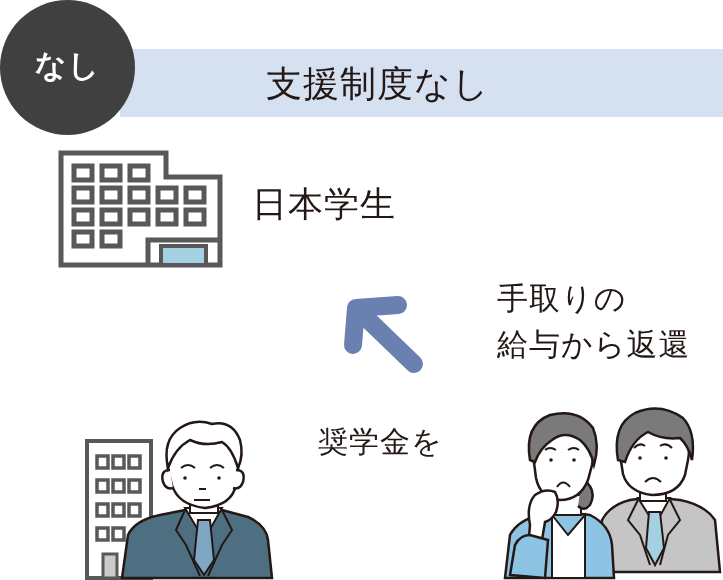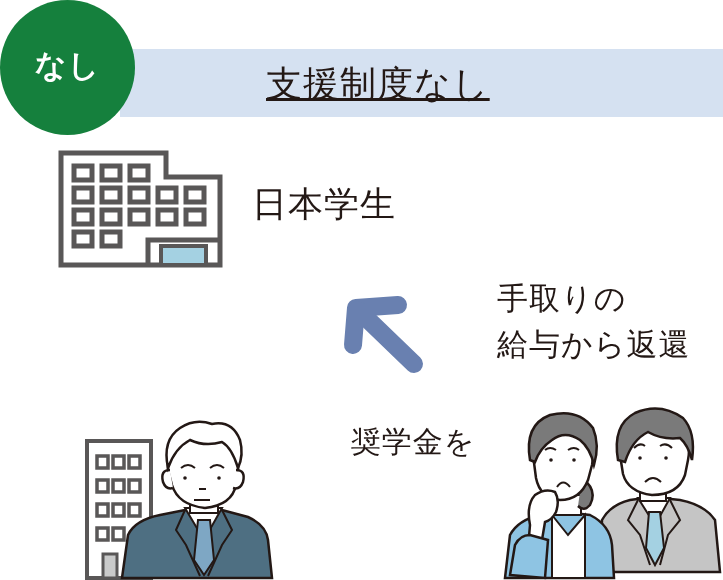--- a/index.html
+++ b/index.html
@@ -1,26 +1,26 @@
 <!DOCTYPE html>
 <html><head>
   <meta charset="utf-8">
   <style>
     html, body { margin: 0; padding: 0; background: #ffffff; }
     body { width: 723px; height: 580px; position: relative; overflow: hidden;
            font-family: "DejaVu Sans", "Liberation Sans", sans-serif; color: #231815; }
     .abs { position: absolute; }
     .banner { left: 120px; top: 49px; width: 603px; height: 68px; background: #d5e1f1; }
-    .badge { left: 0; top: 0; width: 135px; height: 135px; border-radius: 50%; background: #15803d;
+    .badge { left: 0; top: 0; width: 135px; height: 135px; border-radius: 50%; background: #404040;
              display: flex; align-items: center; justify-content: center; }
     .badge-text { color: #ffffff; font-weight: bold; font-size: 31px; letter-spacing: 1px; margin-top: -4px; }
-    .banner-title { left: 266px; top: 60px; font-size: 36px; line-height: 48px; letter-spacing: 1px; white-space: nowrap; text-decoration: underline; }
+    .banner-title { left: 266px; top: 60px; font-size: 36px; line-height: 48px; letter-spacing: 1px; white-space: nowrap; }
     .org-label { left: 252px; top: 182px; font-size: 35px; line-height: 45px; letter-spacing: 1px; }
     .flow-label { left: 497px; top: 275px; font-size: 31px; line-height: 46px; letter-spacing: 1px; }
-    .emp-label { left: 318px; top: 418px; width: 190px; text-align: center; font-size: 30px; line-height: 48px; letter-spacing: 1px; }
+    .emp-label { left: 318px; top: 418px; width: 190px; font-size: 30px; line-height: 48px; letter-spacing: 1px; }
     .line { display: block; white-space: nowrap; }
     svg { position: absolute; overflow: visible; }
   </style>
 </head>
 <body>
 
 <div class="abs banner"></div>
 <div class="abs badge">
   <span class="badge-text">なし</span>
 </div>

